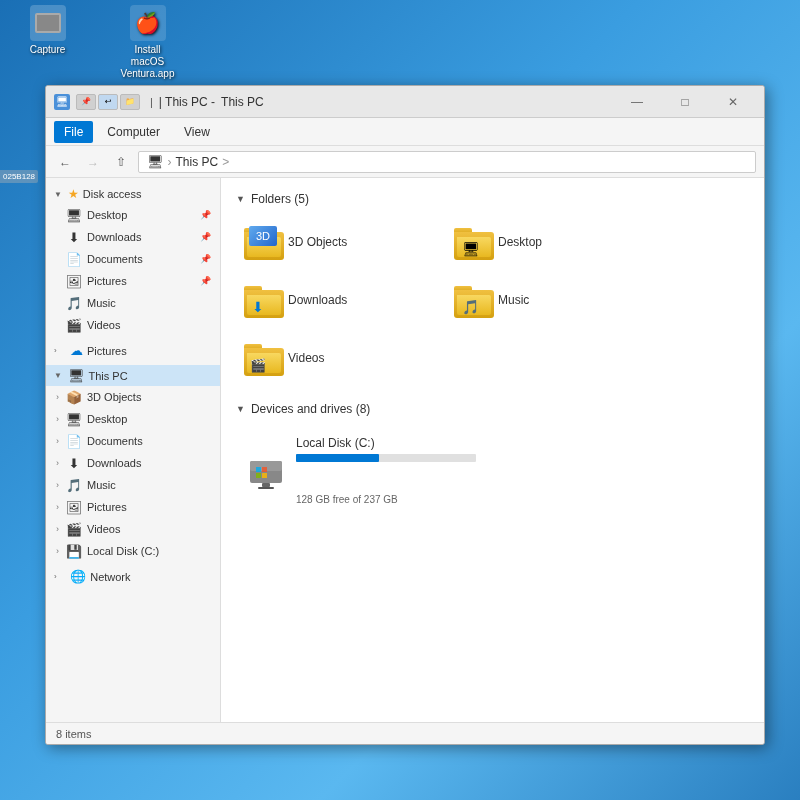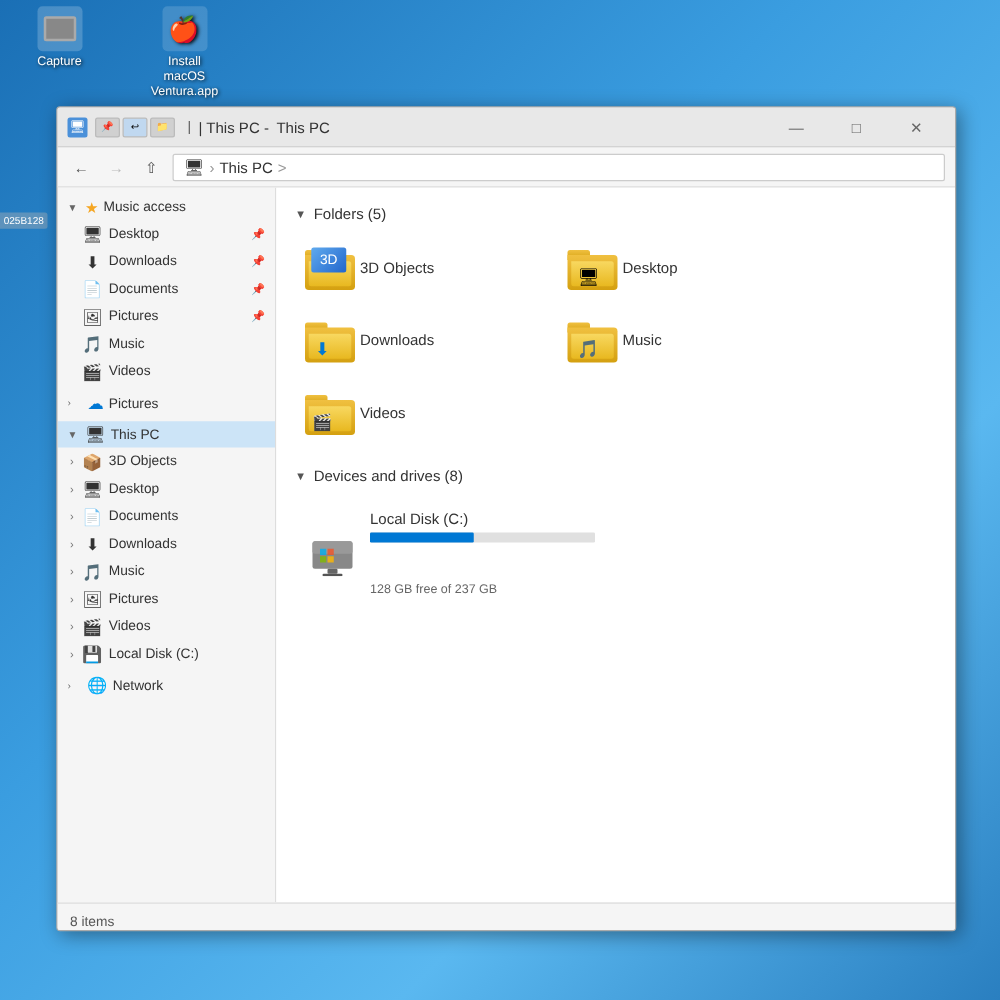--- a/index.html
+++ b/index.html
@@ -332,21 +332,21 @@
       color: #666;
       margin-top: 32px;
     }
 
     
     .status-bar {
       height: 22px;
       background: #f5f5f5;
       border-top: 1px solid #ddd;
       display: flex;
-      align-items: flex-end;
+      align-items: center;
       padding: 0 10px;
       font-size: 11px;
       color: #555;
     }
 
     
     .desktop-item-top {
       position: absolute;
       top: 5px;
       left: 5px;
@@ -416,20 +416,25 @@
       <span style="margin-left:4px;color:#555;font-size:11px;">|</span>
       <span class="title-bar-title">| This PC -</span>
       <span class="title-bar-title" style="font-weight:500;">This PC</span>
       <div class="title-bar-controls">
         <div class="title-btn">—</div>
         <div class="title-btn">□</div>
         <div class="title-btn close">✕</div>
       </div>
     </div>
 
+    <div class="menu-bar">
+      <div class="menu-item active">File</div>
+      <div class="menu-item">Computer</div>
+      <div class="menu-item">View</div>
+    </div>
 
     <div class="address-bar">
       <div class="nav-btn">←</div>
       <div class="nav-btn disabled">→</div>
       <div class="nav-btn">⇧</div>
       <div class="address-path">
         <span style="font-size:13px;">🖥</span>
         <span style="color:#999;">›</span>
         <span>This PC</span>
         <span class="path-sep">&gt;</span>
@@ -437,21 +442,21 @@
     </div>
 
     <div class="content-area">
 
       <div class="sidebar">
 
         <div class="sidebar-section">
           <div class="sidebar-header">
             <span class="chevron">▼</span>
             <span style="color:#f5a623;font-size:12px;">★</span>
-            <span>Music access</span>
+            <span>Disk access</span>
           </div>
 
           <div class="sidebar-item">
             <span class="item-icon">🖥</span>
             <span>Desktop</span>
             <span class="pin-icon">📌</span>
           </div>
 
           <div class="sidebar-item">
             <span class="item-icon">⬇</span>

